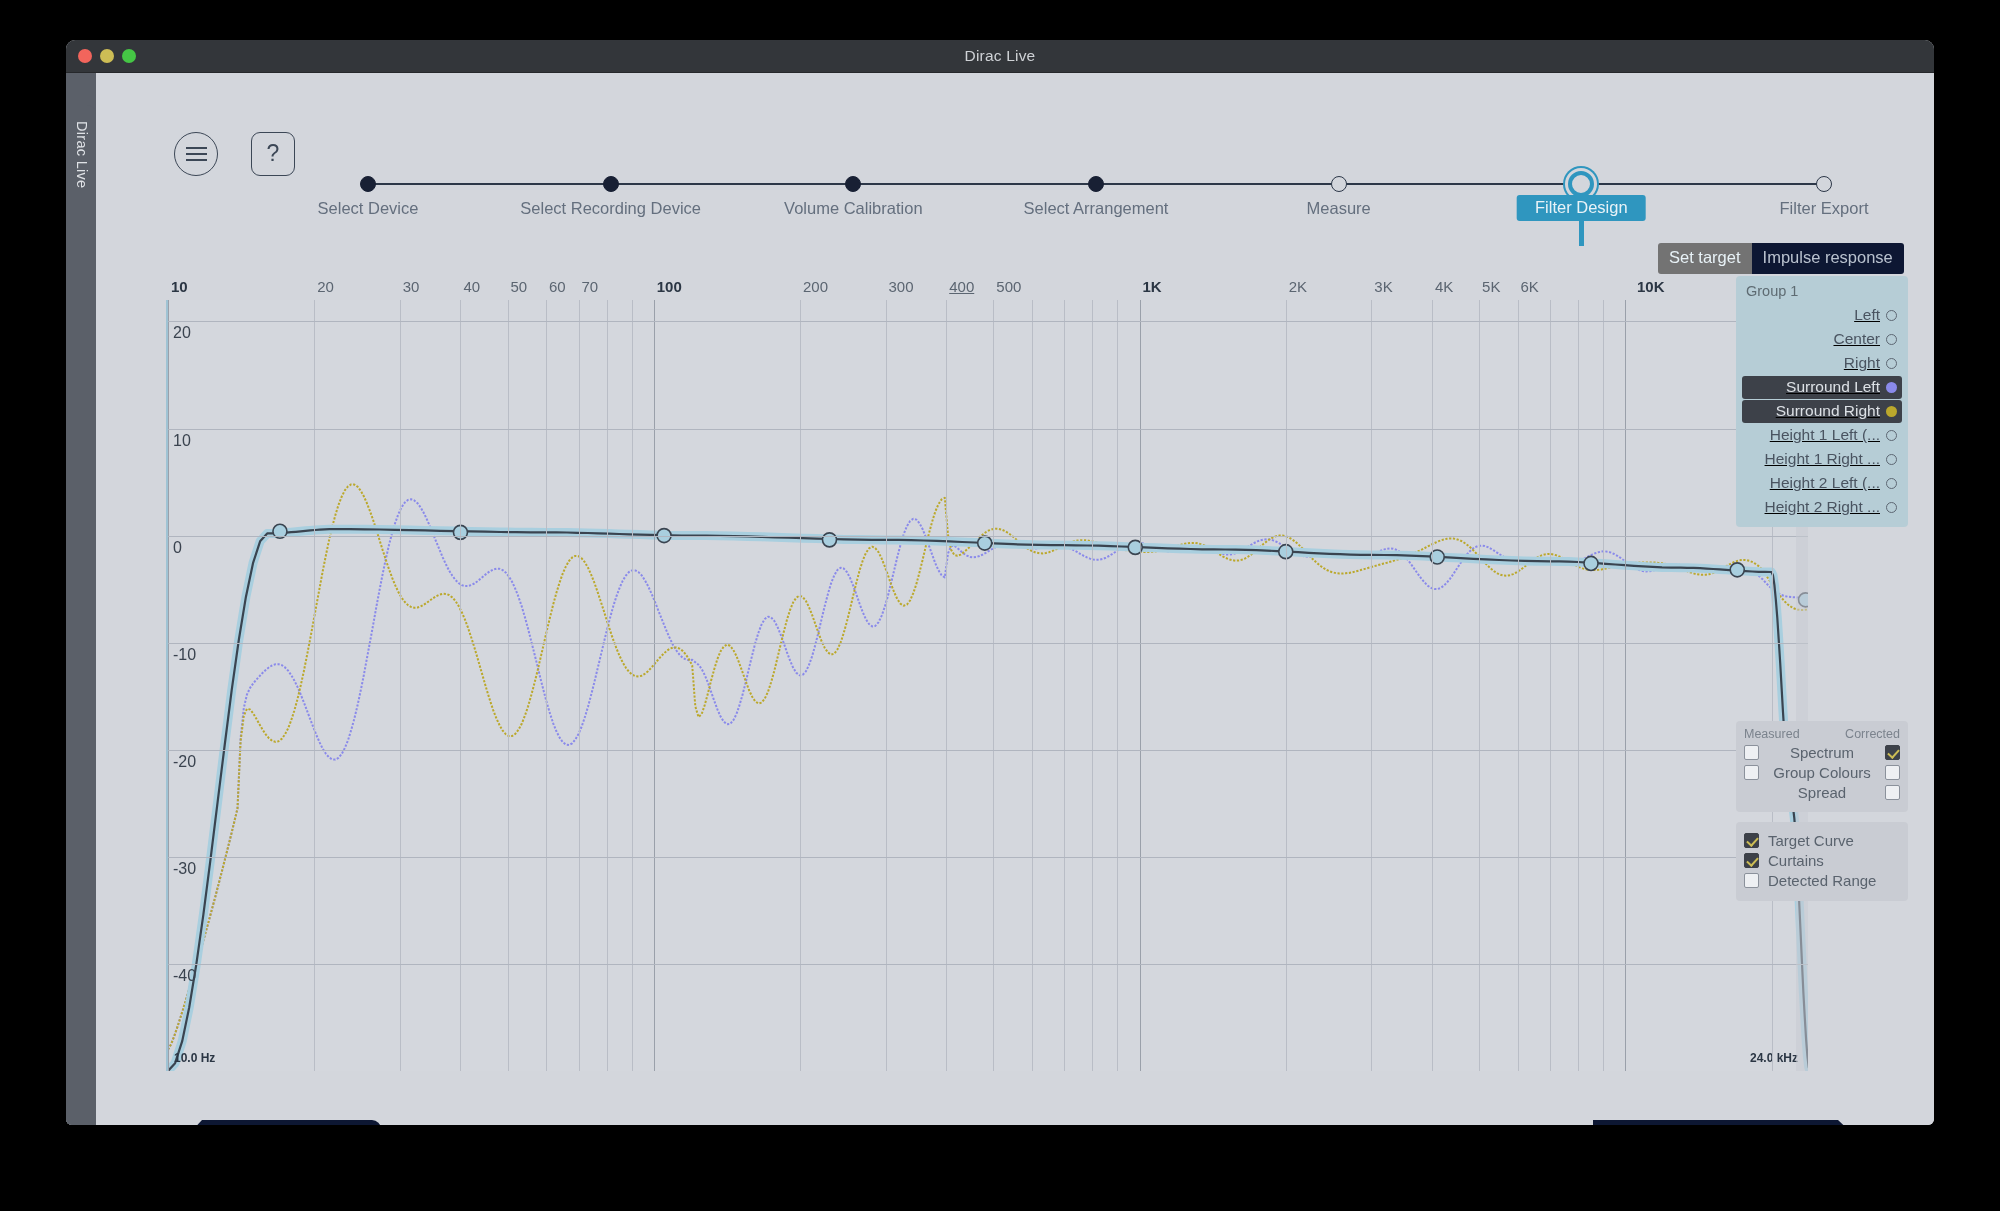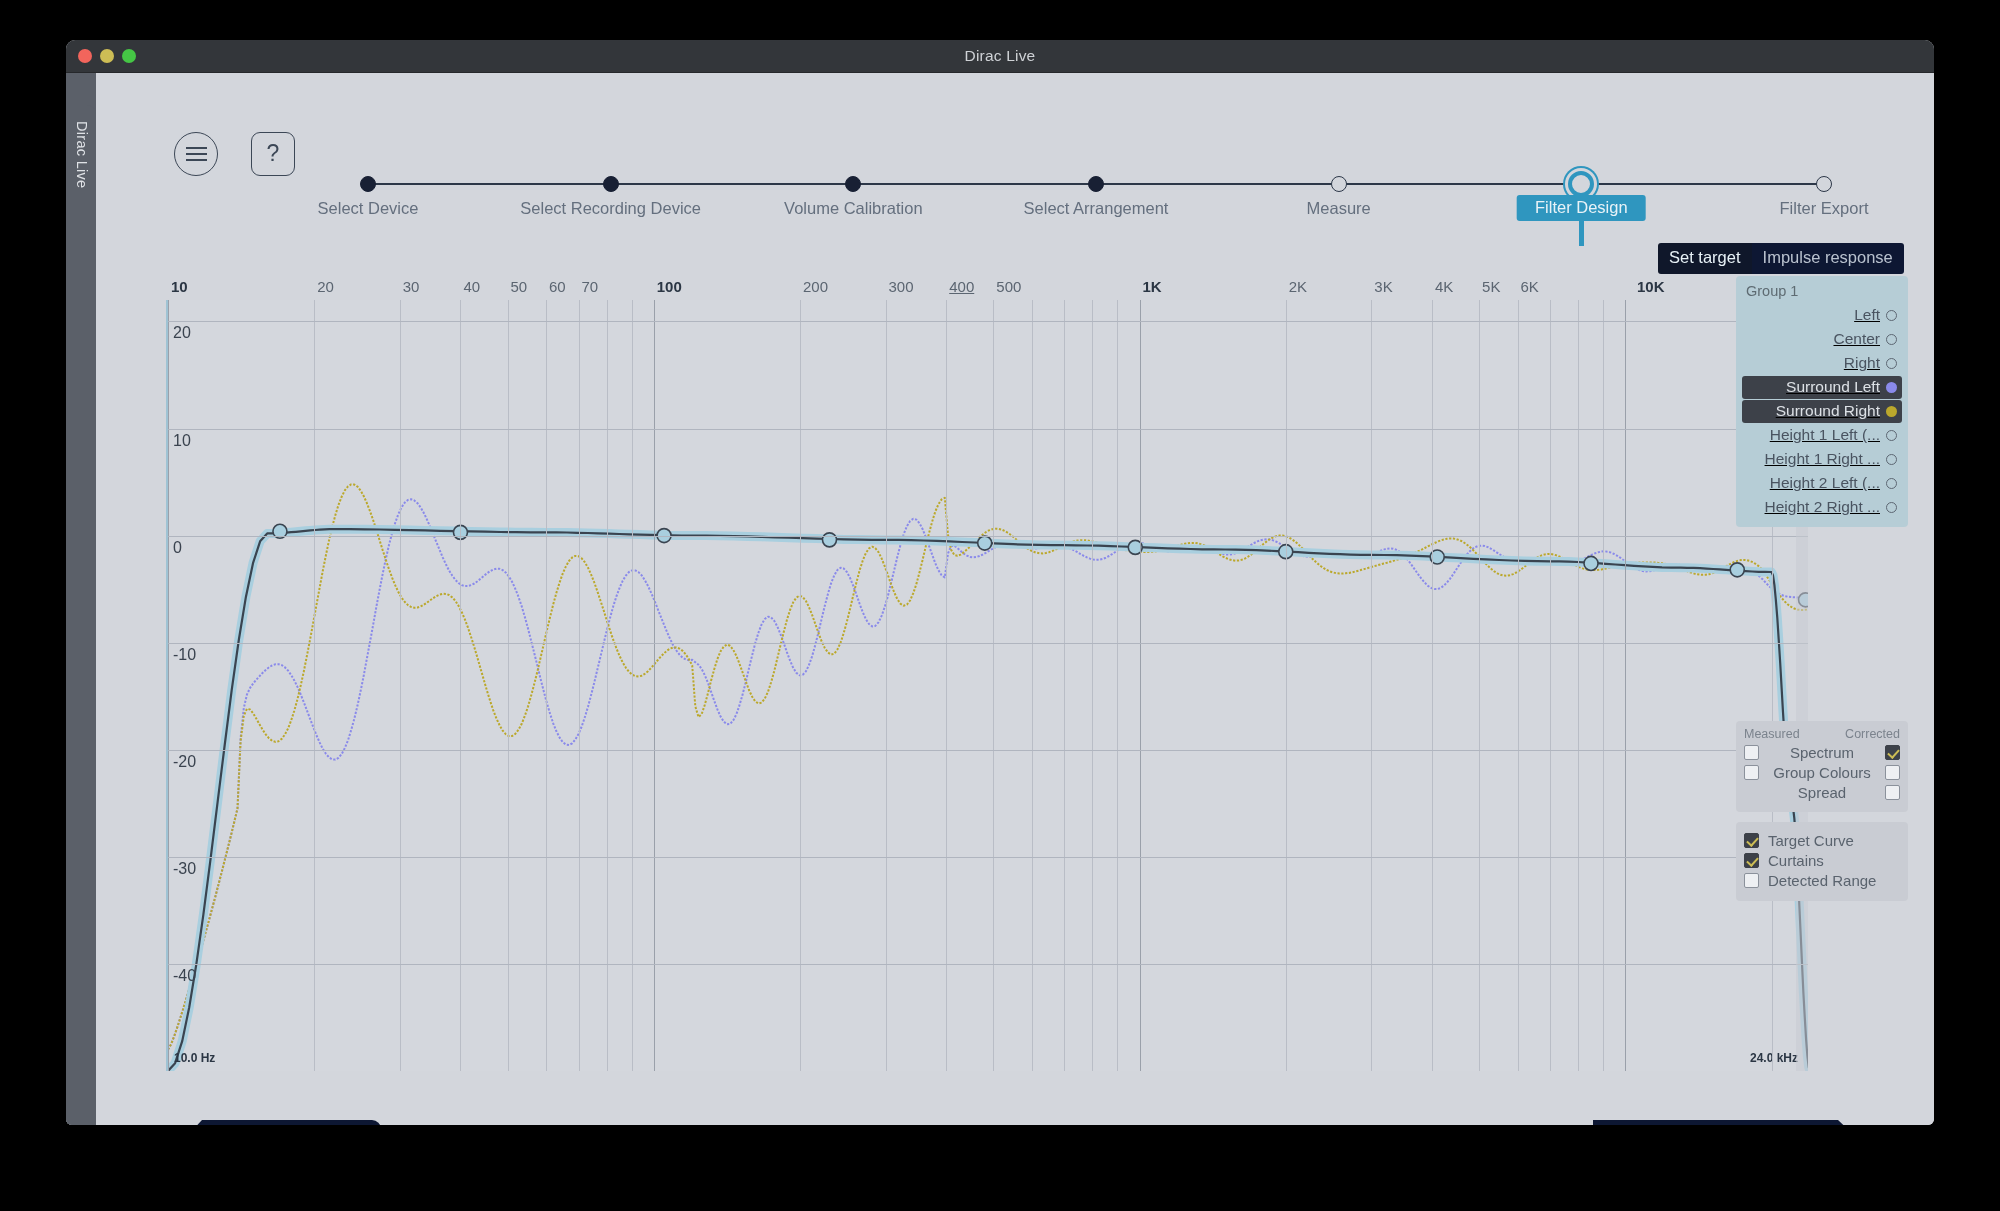--- a/index.html
+++ b/index.html
@@ -102,21 +102,21 @@
     position:absolute; left:50%; top:33px; margin-left:-2.5px;
     width:5px; height:62px; background:#2f96bf;
   }
 
   
   .subtabs {
     position:absolute; left:1592px; top:170px;
     display:flex; border-radius:3px; overflow:hidden; z-index:6;
   }
   .subtab { padding:5px 11px 7px; font-size:16.5px; cursor:pointer; white-space:nowrap; }
-  .subtab.active { background:#0f172a; color:#e8f2f7; }
+  .subtab.active { background:#737373; color:#e8f2f7; }
   .subtab.idle { background:#0d1733; color:#b9c2cf; }
 
   
   .chartwrap {
     position:absolute; left:100px; top:203px;
     width:1642px; height:795px;
   }
   .freqaxis {
     position:absolute; left:0; top:0; width:100%; height:24px;
   }

